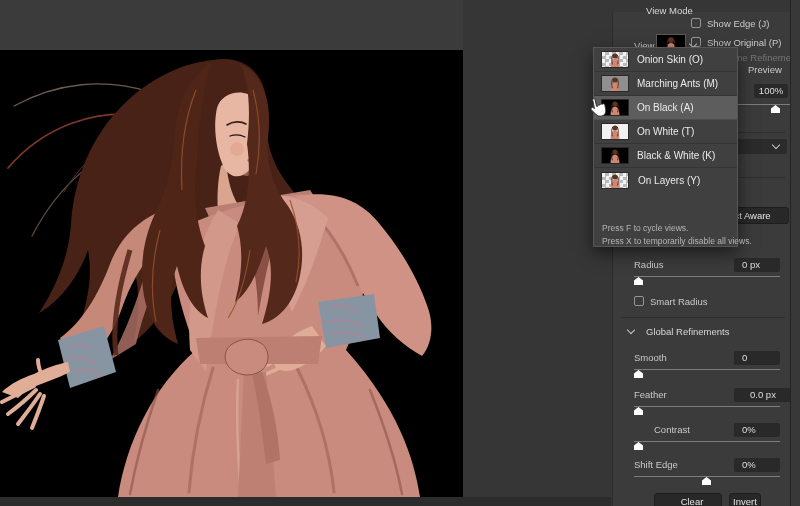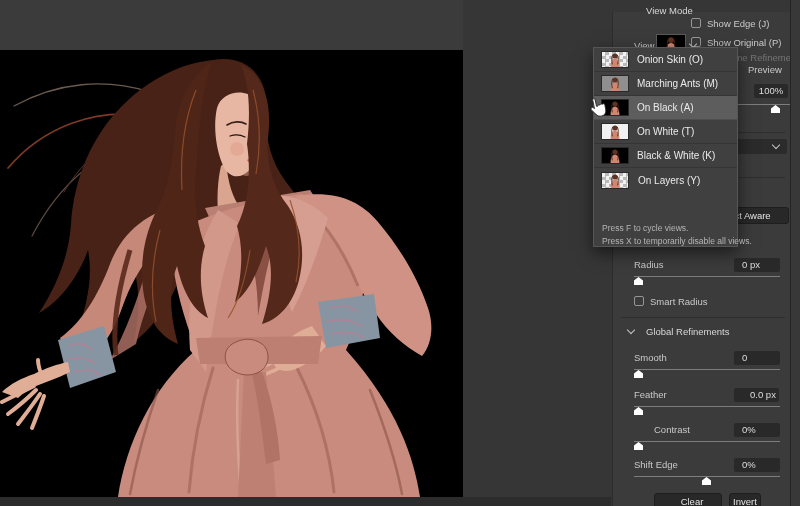--- a/index.html
+++ b/index.html
@@ -224,21 +224,21 @@
     <div class="lbl sect" style="left:33px; top:314px;">Global Refinements</div>
 
     <div class="lbl" style="left:21px; top:340px;">Smooth</div>
     <div class="field" style="left:121px; top:339px; width:46px;">0</div>
     <div class="slider" style="left:21px; top:355px; width:146px;">
       <div class="track"></div>
         <div class="thumb" style="left:0px;"></div>
     </div>
 
     <div class="lbl" style="left:21px; top:377px;">Feather</div>
-    <div class="field" style="left:121px; top:376px; width:45px;padding-left:16px;">0.0 px</div>
+    <div class="field" style="left:121px; top:376px; width:66px;padding-left:16px;">0.0 px</div>
     <div class="slider" style="left:21px; top:392px; width:146px;">
       <div class="track"></div>
         <div class="thumb" style="left:0px;"></div>
     </div>
 
     <div class="lbl" style="left:21px; top:412px;margin-left:20px;">Contrast</div>
     <div class="field" style="left:121px; top:411px; width:46px;">0%</div>
     <div class="slider" style="left:21px; top:427px; width:146px;">
       <div class="track"></div>
         <div class="thumb" style="left:0px;"></div>

